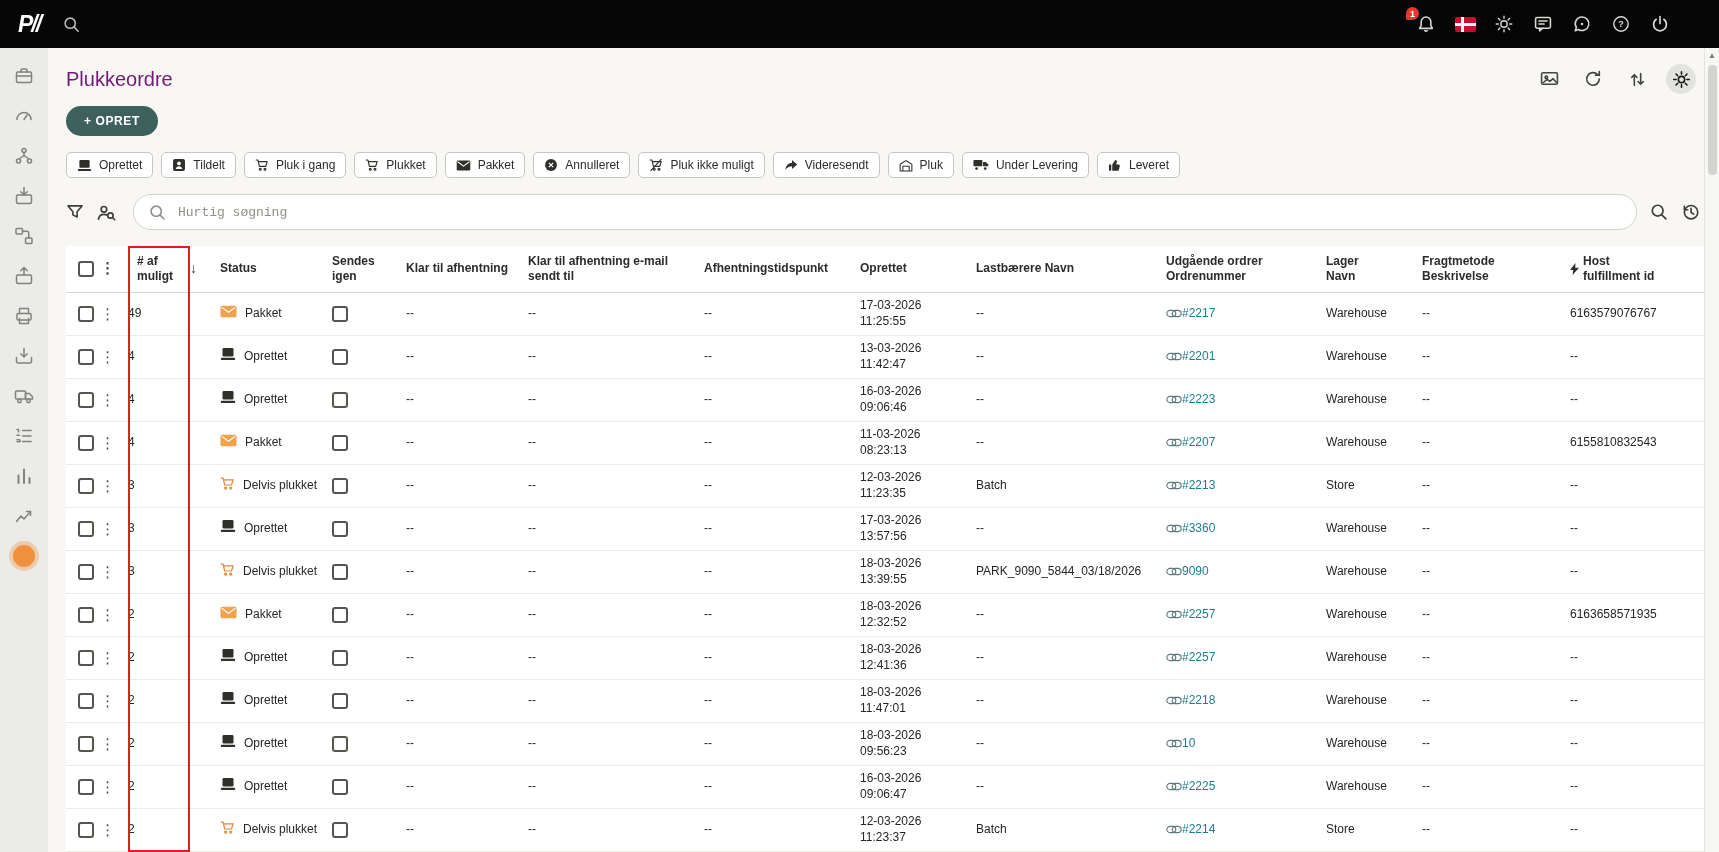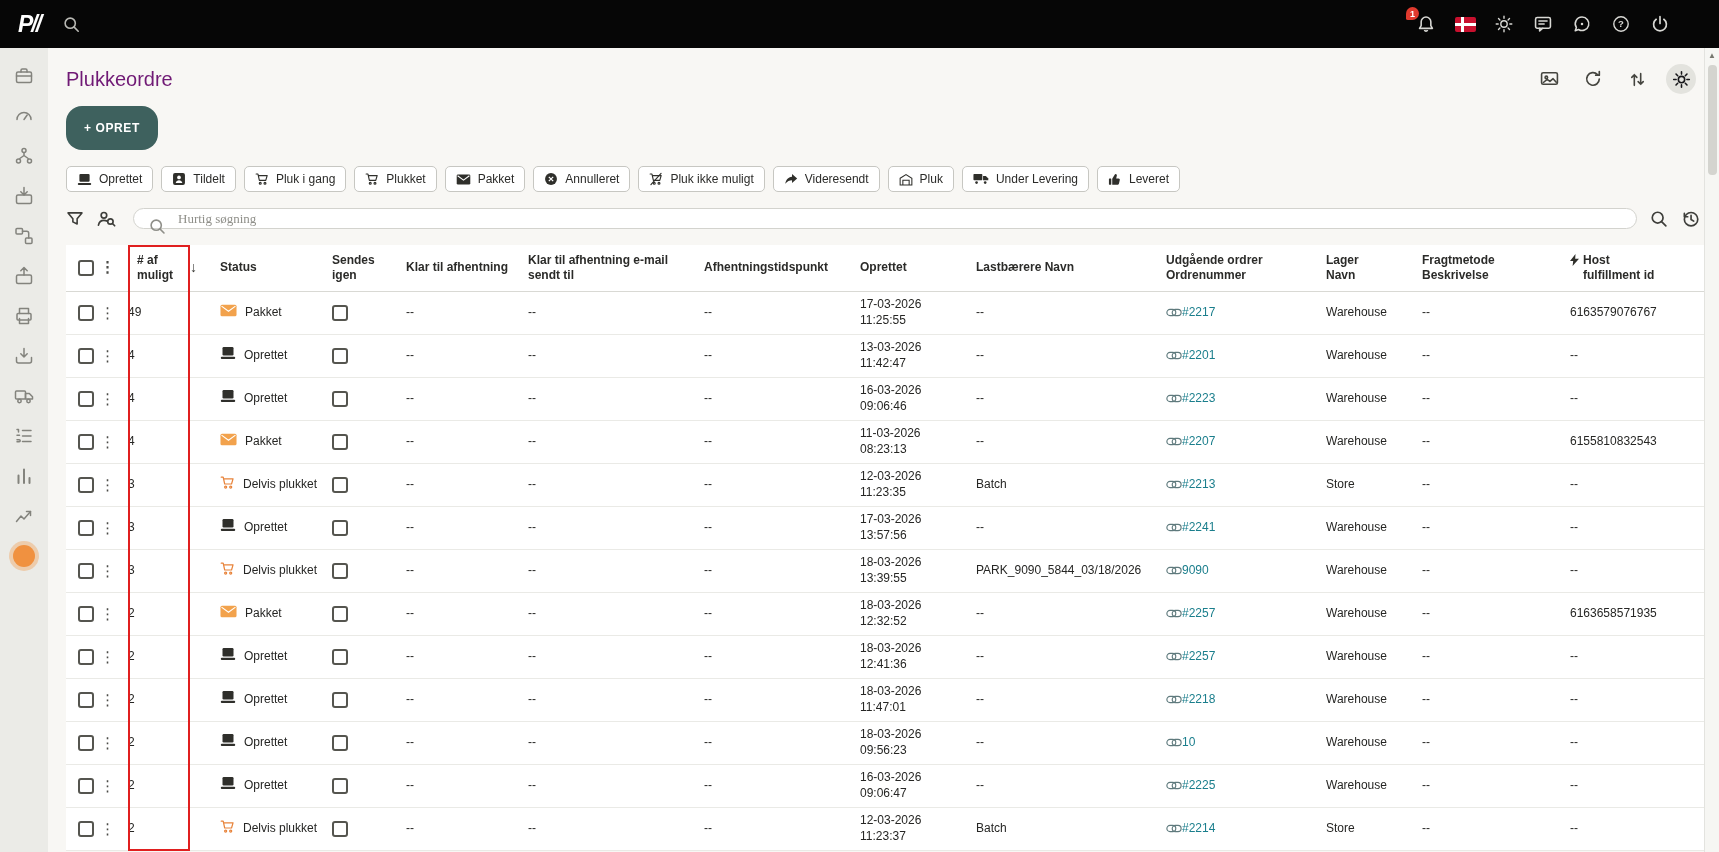--- a/index.html
+++ b/index.html
@@ -21,52 +21,52 @@
   .side-item svg{display:block;fill:none;stroke:#83837d;stroke-width:1.5;stroke-linecap:round;stroke-linejoin:round}
   .active-dot{width:22px;height:22px;border-radius:50%;background:#f09140;box-shadow:0 0 0 4px rgba(240,145,64,.35)}
   
   .content{position:absolute;top:48px;left:48px;right:15px;bottom:0;padding-left:18px}
   .content-header{display:flex;align-items:center;margin-top:16px;height:30px;padding-right:8px}
   .page-title{font-size:20px;font-weight:400;color:#701a75}
   .header-actions{margin-left:auto;display:flex;align-items:center;gap:14px;color:#45453f}
   .ha-btn{width:30px;height:30px;display:flex;align-items:center;justify-content:center;border-radius:50%;cursor:pointer}
   .ha-btn svg{display:block;fill:none;stroke:currentColor;stroke-width:1.5;stroke-linecap:round;stroke-linejoin:round}
   .ha-btn.active{background:#e3e3de;color:#17171a}
-  .create-btn{margin-top:12px;display:inline-flex;align-items:center;height:44px;padding:0 18px;border:none;border-radius:16px;background:#3e615e;color:#fff;font-size:12px;font-weight:700;letter-spacing:.6px;font-family:inherit;cursor:pointer}
+  .create-btn{margin-top:12px;display:inline-flex;align-items:center;height:30px;padding:0 18px;border:none;border-radius:16px;background:#3e615e;color:#fff;font-size:12px;font-weight:700;letter-spacing:.6px;font-family:inherit;cursor:pointer}
   
   .chips{display:flex;gap:8px;margin-top:16px}
   .chip{display:inline-flex;align-items:center;gap:7px;height:26px;padding:0 10px;background:#fff;border:1px solid #c7c7c2;border-radius:5px;font-size:12px;color:#2b2b29;font-family:inherit;cursor:pointer;white-space:nowrap}
   .chip-icon{display:flex}
   
   .search-row{display:flex;align-items:center;gap:13px;margin-top:16px;padding-right:4px}
   .sr-icon{color:#3e3e3a;display:flex;cursor:pointer}
   .sr-icon svg{display:block;fill:none;stroke:currentColor;stroke-width:1.5;stroke-linecap:round;stroke-linejoin:round}
   .search-box{position:relative;flex:1;margin-left:4px}
-  .search-box input{width:100%;height:21px;border:1px solid #d3d3ce;border-radius:19px;background:#fff;padding:0 16px 0 44px;font-size:13px;color:#ec4899;font-family:Liberation Serif, serif}
+  .search-box input{width:100%;height:36px;border:1px solid #d3d3ce;border-radius:19px;background:#fff;padding:0 16px 0 44px;font-size:13px;color:#ec4899;font-family:Liberation Mono, monospace}
   .search-box input::placeholder{color:#8f8f89}
   .sb-mag{position:absolute;left:16px;top:10px;color:#8f8f89}
   .sb-mag svg{display:block;fill:none;stroke:currentColor;stroke-width:1.5;stroke-linecap:round}
   
   .table-wrap{margin-top:16px;position:relative;background:#fff;overflow:hidden;height:606px}
   table{border-collapse:collapse;table-layout:fixed;width:1700px}
   th{font-size:12px;font-weight:bold;color:#2b2b29;text-align:left;vertical-align:middle;padding:6px 10px 6px 0;height:46px;border-bottom:1px solid #d9d9d4;line-height:1.25;cursor:pointer}
   th .wrapt{white-space:pre-line;display:inline-block;vertical-align:middle}
   td{font-size:12px;color:#262624;padding:4px 10px 4px 0;height:43px;border-bottom:1px solid #eaeae6;vertical-align:middle;line-height:1.3}
   .col-check-cell{padding-left:12px}
   .checkbox{display:inline-block;width:16px;height:16px;border:2px solid #55554f;border-radius:3px;background:#fff;cursor:pointer;vertical-align:middle}
   .kebab{font-size:15px;color:#4b4b47;cursor:pointer}
   .cell-lines{text-align:left;padding:0 14px 0 0}
   .th-lines{padding-left:9px}
   .sort-arrow{font-size:14px;color:#3a3a36}
   .status-flex{display:flex;align-items:center;gap:8px}
   .status-flex svg{flex:0 0 auto}
   .order-flex{display:flex;align-items:center;gap:0}
   .order-link{color:#1a7e8c;text-decoration:none;cursor:pointer}
   .link-ic{display:flex}
-  .host-head{display:inline-flex;align-items:flex-start;gap:4px}
+  .host-head{display:inline-flex;align-items:center;gap:4px}
   .bolt{display:inline-flex;margin-top:1px}
   .annotation-box{position:absolute;left:62px;top:0;width:62px;height:100%;border:2px solid #e01f1f;pointer-events:none;z-index:5}
   
   .scrollbar{position:fixed;top:48px;right:0;bottom:0;width:15px;background:#f6f6f3;border-left:1px solid #e3e3df;z-index:15}
   .scroll-up{position:absolute;top:3px;width:100%;text-align:center;font-size:8px;color:#77776f;cursor:pointer}
   .scroll-thumb{position:absolute;top:17px;left:3px;width:9px;height:110px;border-radius:4px;background:#d4d4cf;cursor:pointer}
 </style>
 </head>
 <body>
 
@@ -669,21 +669,21 @@
     </td>
     <td>--</td>
     <td>
       <span class="order-flex">
         <span class="link-ic">
                   <svg width="16" height="9" viewBox="0 0 18 9">
                     <rect x="1" y="1" width="10" height="7" rx="3.5" fill="none" stroke="#5f7a7d" stroke-width="1.3"></rect>
                     <rect x="7" y="1" width="10" height="7" rx="3.5" fill="none" stroke="#5f7a7d" stroke-width="1.3"></rect>
                   </svg>
                 </span>
-        <a class="order-link">#2241</a>
+        <a class="order-link">#3360</a>
       </span>
     </td>
     <td>Warehouse</td>
     <td>--</td>
     <td>--</td>
   </tr>
 
   <tr>
     <td class="col-check-cell"><span class="checkbox"></span></td>
     <td><span class="kebab">⋮</span></td>

